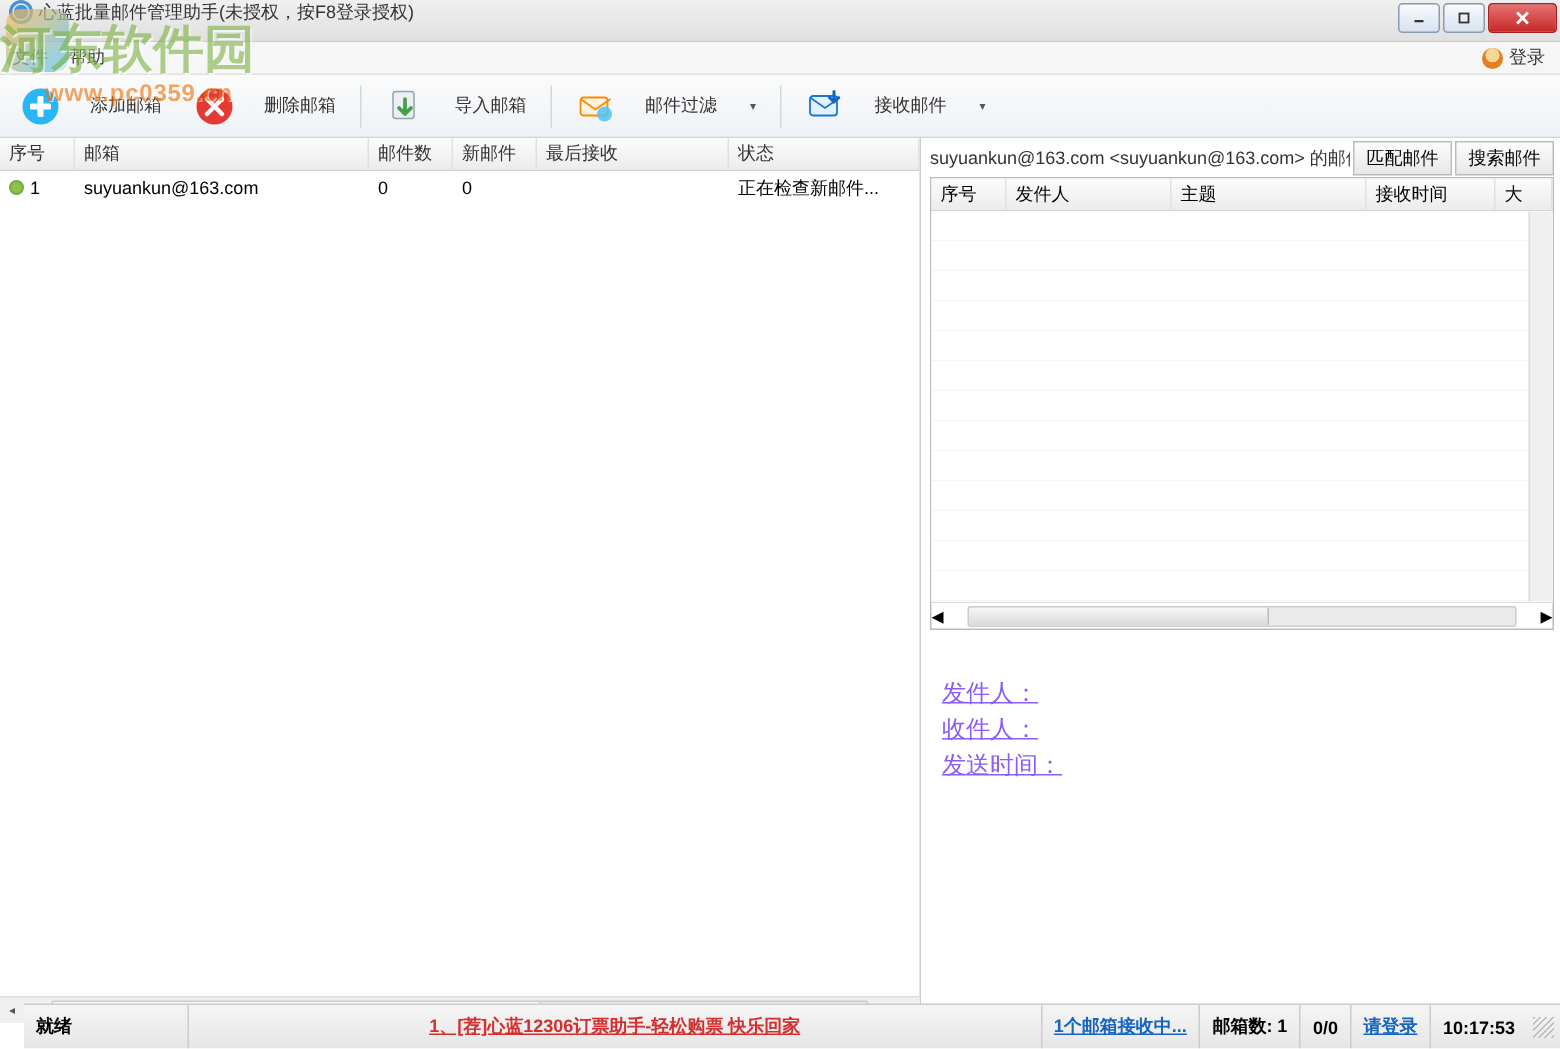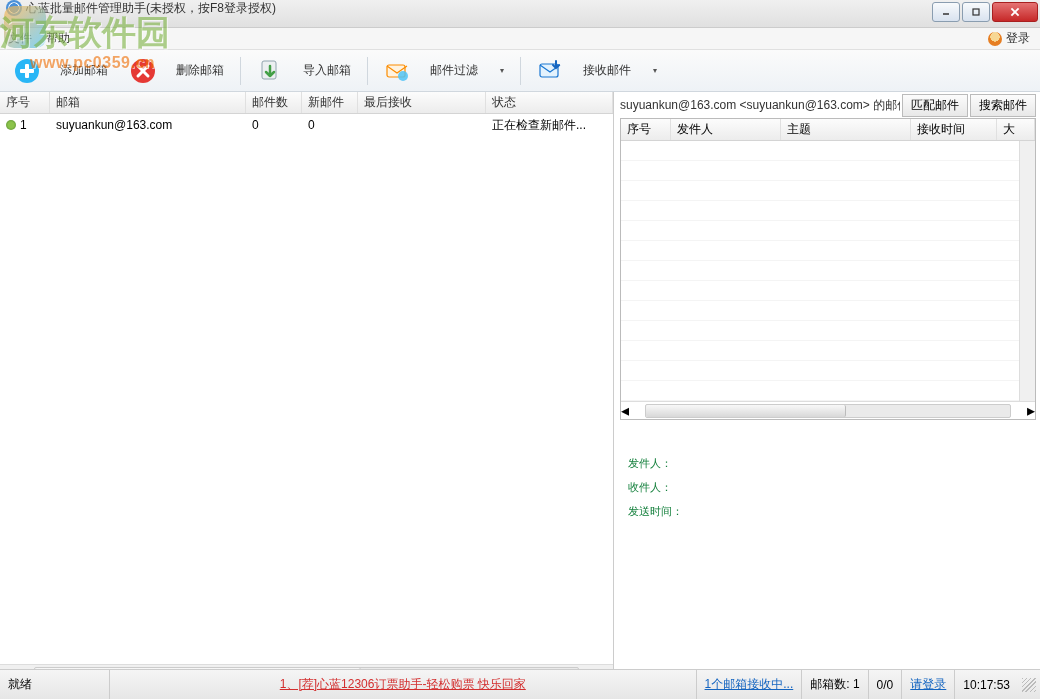--- a/index.html
+++ b/index.html
@@ -44,24 +44,24 @@
 .right-list { border: 1px solid #bbb; margin-top: 2px; height: 302px; display: flex; flex-direction: column; }
 .rlist-headers { height: 22px; display: flex; background: linear-gradient(#fcfcfc, #ececec); border-bottom: 1px solid #d4d4d4; font-size: 12px; }
 .rlist-headers .hcell { padding: 3px 6px; border-right: 1px solid #e0e0e0; display: flex; align-items: center; }
 .rlist-body { flex: 1; background: #fff; background-image: repeating-linear-gradient(#fff, #fff 20px, #fff 20px, #fff 21px); overflow: hidden; position: relative; }
 .rlist-body::before { content:""; position:absolute; inset:0; background: repeating-linear-gradient(to bottom, transparent 0, transparent 19px, #f4f4f4 19px, #f4f4f4 20px); }
 .rlist-scroll { height: 18px; border-top: 1px solid #ddd; display: flex; align-items: center; }
 .rlist-scroll .track { flex: 1; height: 14px; background: #eaeaea; margin: 0 16px; border: 1px solid #ccc; border-radius: 2px; position: relative; }
 .rlist-scroll .thumb { position: absolute; left: 0; top: 0; height: 12px; width: 55%; background: linear-gradient(#f8f8f8, #d8d8d8); border-right: 1px solid #bbb; border-radius: 2px; }
 .vscroll { position: absolute; right: 0; top: 0; bottom: 0; width: 16px; background: #f0f0f0; border-left: 1px solid #ddd; }
 
-.detail-box { margin-top: 26px; padding: 6px 8px; font-size: 11px; color: #15803d; line-height: 22px; }
+.detail-box { margin-top: 26px; padding: 6px 8px; font-size: 16px; color: #8b5cf6; line-height: 22px; text-decoration: underline; }
 .detail-box div { margin-bottom: 2px; }
 
-.statusbar { position: absolute; bottom: 0; left: 0; right: 0; height: 30px; background: linear-gradient(#f5f5f5, #e6e6e6); border-top: 1px solid #ccc; display: flex; align-items: center; font-size: 12px; }
+.statusbar { position: absolute; bottom: 0; left: 16px; right: 0; height: 30px; background: linear-gradient(#f5f5f5, #e6e6e6); border-top: 1px solid #ccc; display: flex; align-items: center; font-size: 12px; font-weight: bold; }
 .statusbar .seg { padding: 0 8px; border-right: 1px solid #ccc; height: 100%; display: flex; align-items: center; }
 .statusbar .link { color: #d32f2f; text-decoration: underline; cursor: pointer; }
 .statusbar .link.blue { color: #1565c0; }
 .statusbar .spacer { flex: 1; }
 .grip { width: 14px; height: 14px; margin: 0 4px; background: repeating-linear-gradient(135deg, #bbb 0, #bbb 1px, transparent 1px, transparent 3px); }
 
 .watermark { position: absolute; top: 10px; left: 0; font-family: "SimHei", sans-serif; font-size: 34px; font-weight: bold; color: #7cb342; opacity: 0.6; pointer-events: none; z-index: 100; text-shadow: 1px 1px 0 #fff; }
 .watermark .small { font-size: 16px; color: #ef6c00; display: block; letter-spacing: 0.5px; margin-top: -2px; margin-left: 30px; }
 .wm-logo { position: absolute; top: 6px; left: 4px; width: 42px; height: 42px; border-radius: 10px; background: linear-gradient(135deg, #ffb74d, #4fc3f7); opacity: 0.7; z-index: 99; }
 </style>

